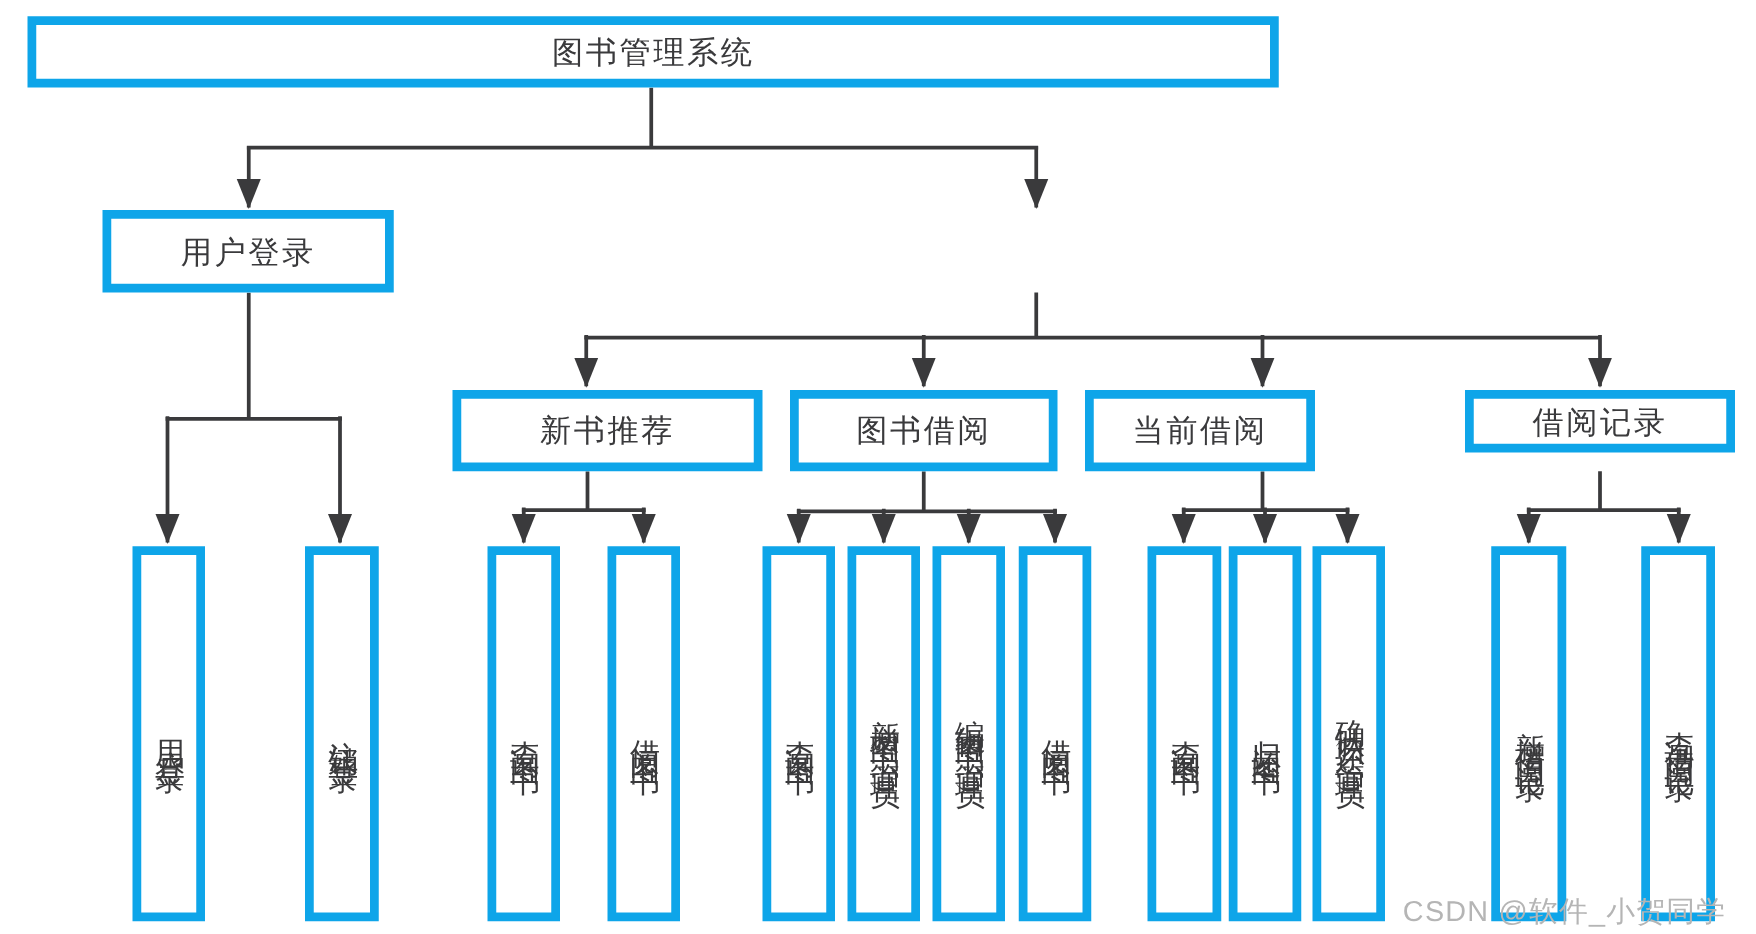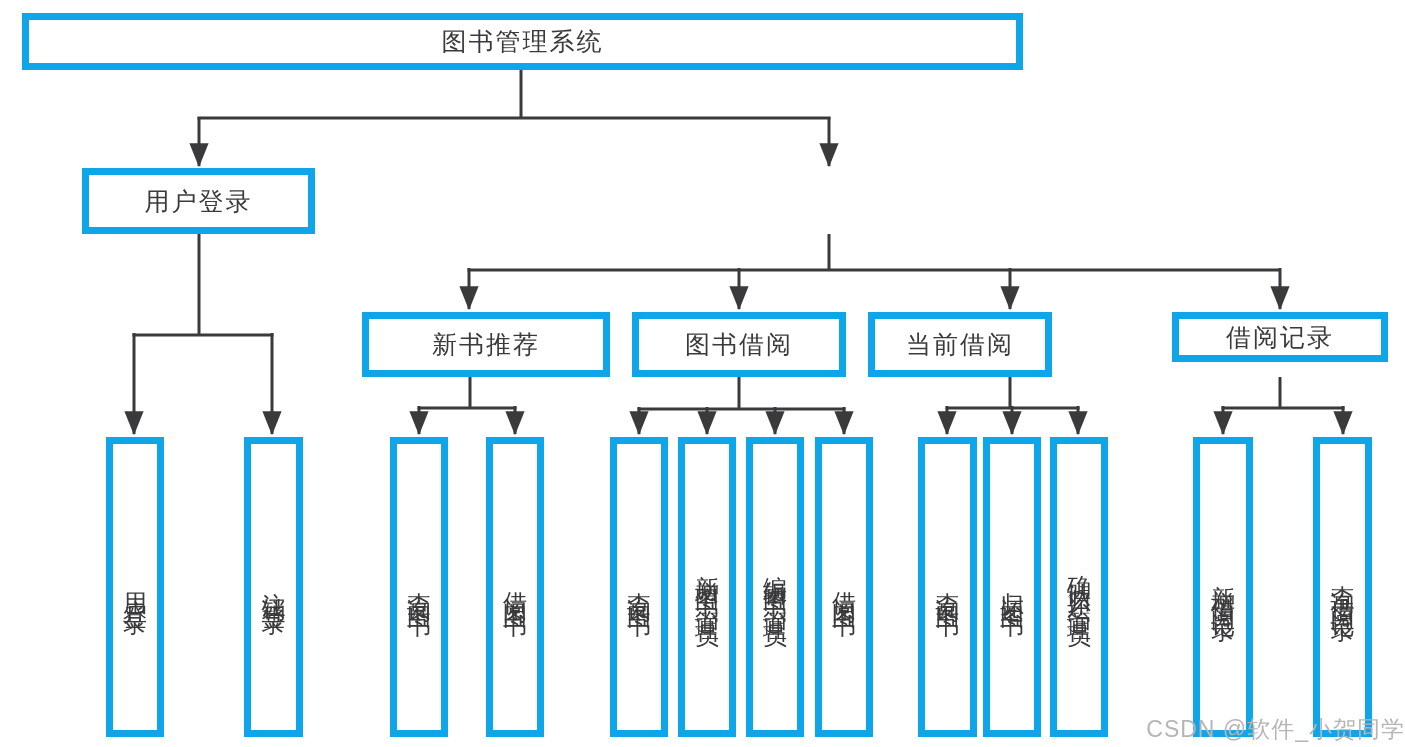--- a/index.html
+++ b/index.html
@@ -37,21 +37,21 @@
   .v-label {
     writing-mode: vertical-rl;
     font-size: 24px;
     letter-spacing: 7px;
     line-height: 1;
     white-space: nowrap;
     color: #3a3a3c;
   }
   .watermark {
     position: absolute;
-    right: 0;
+    right: 24px;
     bottom: 2px;
     font-size: 23px;
     letter-spacing: 1px;
     color: #b5b5b5;
     z-index: 3;
     white-space: nowrap;
   }
   
   #n-root      { left: 22px;   top: 13px;  width: 1001px; height: 57px; }
   #n-login     { left: 82px;   top: 168px; width: 233px;  height: 66px; }

